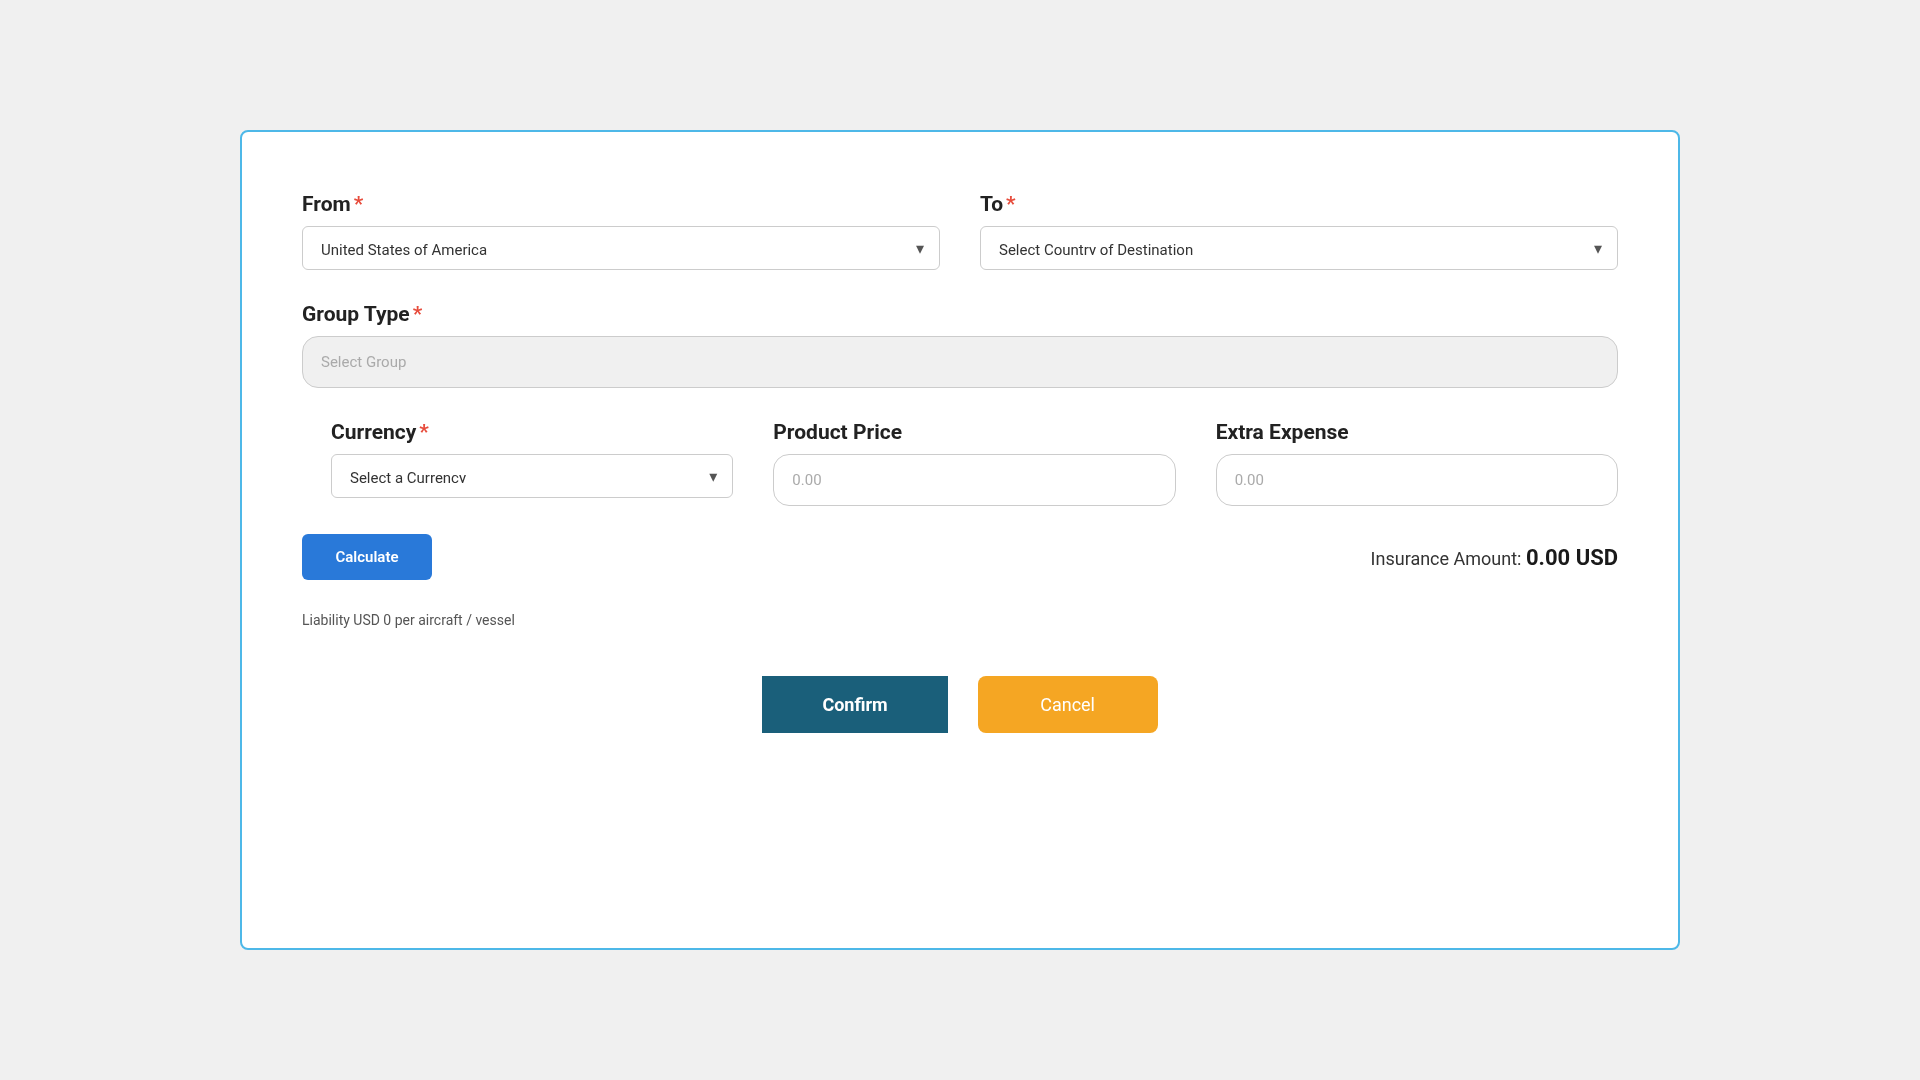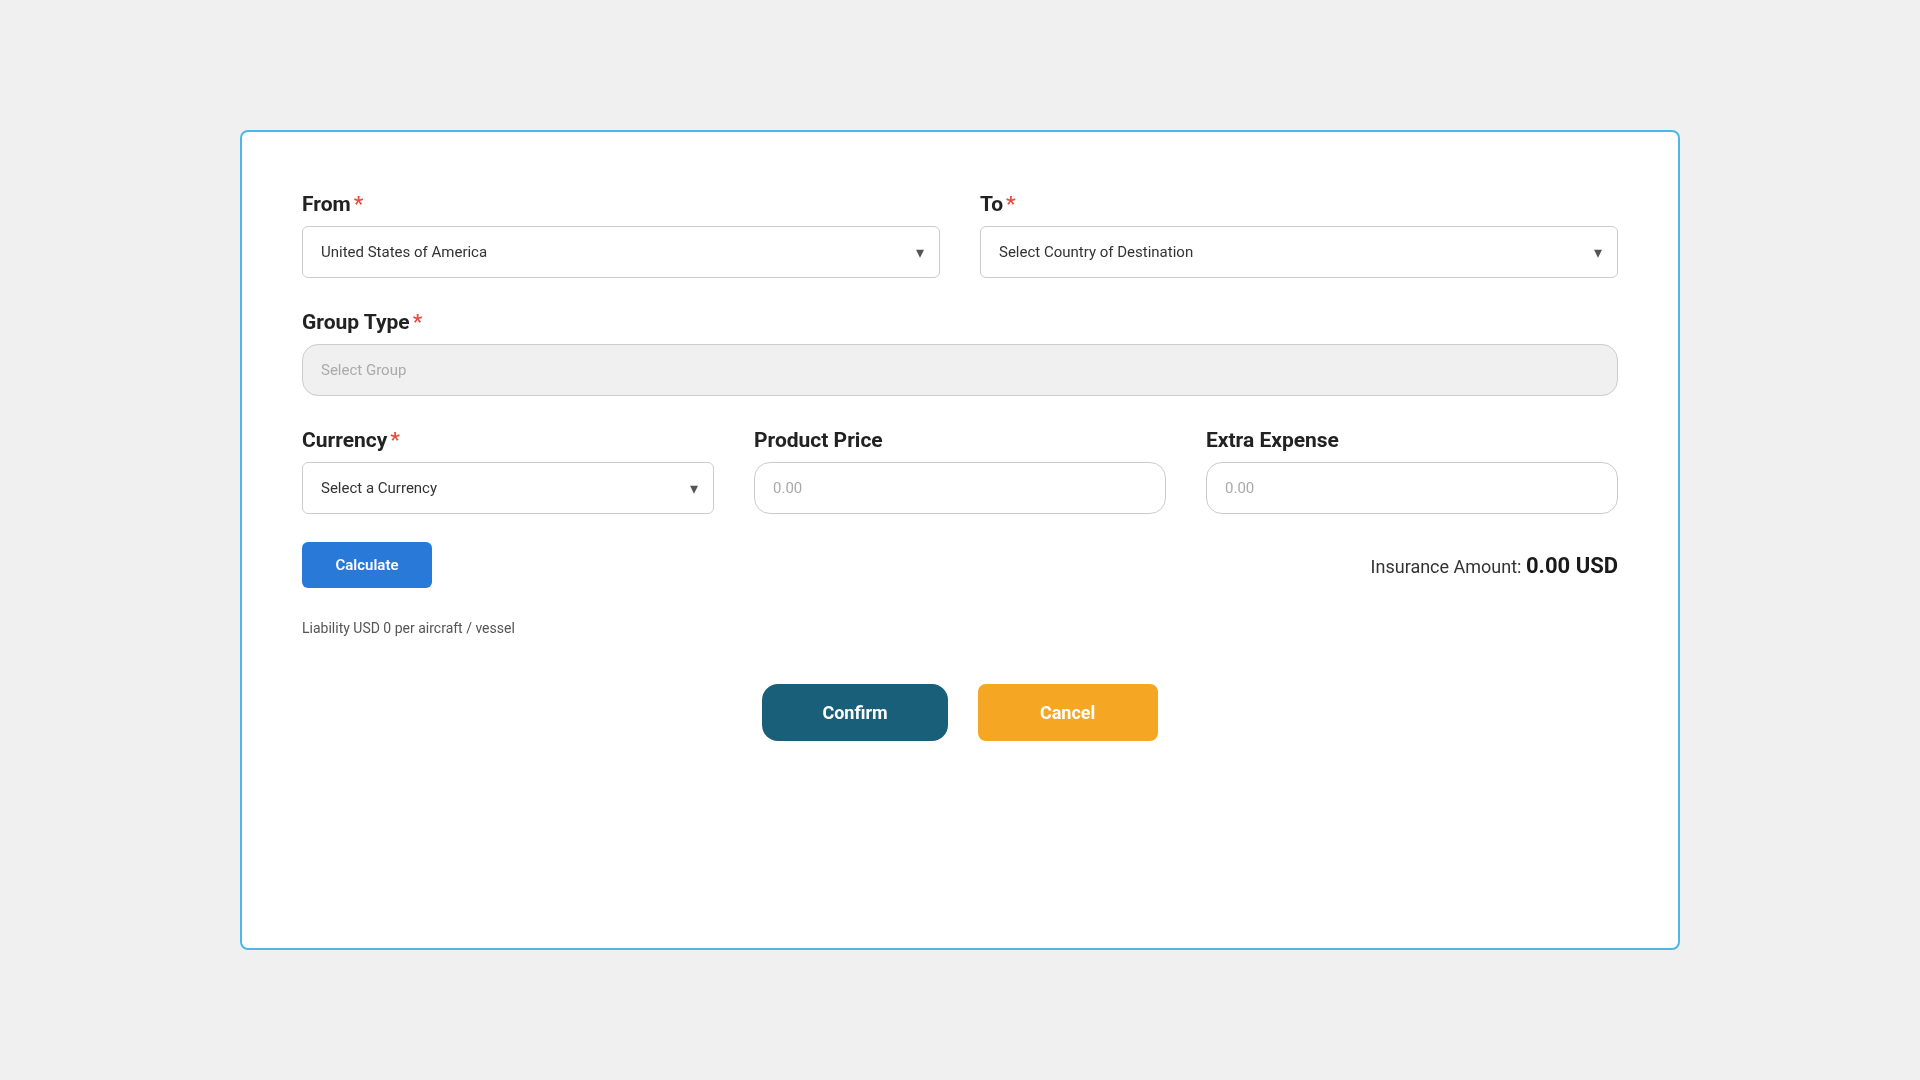--- a/index.html
+++ b/index.html
@@ -65,21 +65,21 @@
       width: 100%;
       padding: 14px 18px;
       border: 1px solid #ccc;
       border-radius: 6px;
       font-size: 15px;
       color: #333;
       background: #fff;
       appearance: none;
       -webkit-appearance: none;
       cursor: pointer;
-      height: 52px;
+      height: 44px;
     }
 
     .select-wrapper .chevron-icon {
       position: absolute;
       right: 16px;
       top: 50%;
       transform: translateY(-50%);
       pointer-events: none;
       color: #555;
       font-size: 16px;
@@ -103,20 +103,21 @@
     .readonly-input {
       background: #f0f0f0;
       color: #999;
       cursor: default;
     }
 
     .three-col-row {
       display: flex;
       gap: 40px;
       margin-bottom: 28px;
+      margin-left: 29px;
     }
 
     .three-col-row .form-group {
       flex: 1;
     }
 
     .checkbox-row {
       display: flex;
       align-items: flex-start;
       gap: 10px;
@@ -179,36 +180,36 @@
     .action-buttons-row {
       display: flex;
       justify-content: center;
       gap: 30px;
     }
 
     .confirm-btn {
       background: #1a5f7a;
       color: #fff;
       border: none;
-      border-radius: 16px;
+      border-radius: 0;
       padding: 18px 60px;
       font-size: 18px;
       font-weight: 700;
       cursor: pointer;
       min-width: 180px;
     }
 
     .cancel-btn {
       background: #f5a623;
       color: #fff;
       border: none;
       border-radius: 8px;
       padding: 18px 60px;
       font-size: 18px;
-      font-weight: 700;
+      font-weight: 400;
       cursor: pointer;
       min-width: 180px;
     }
   </style>
 </head>
 <body>
 
 <div class="form-container">
 
   <div class="form-row">

